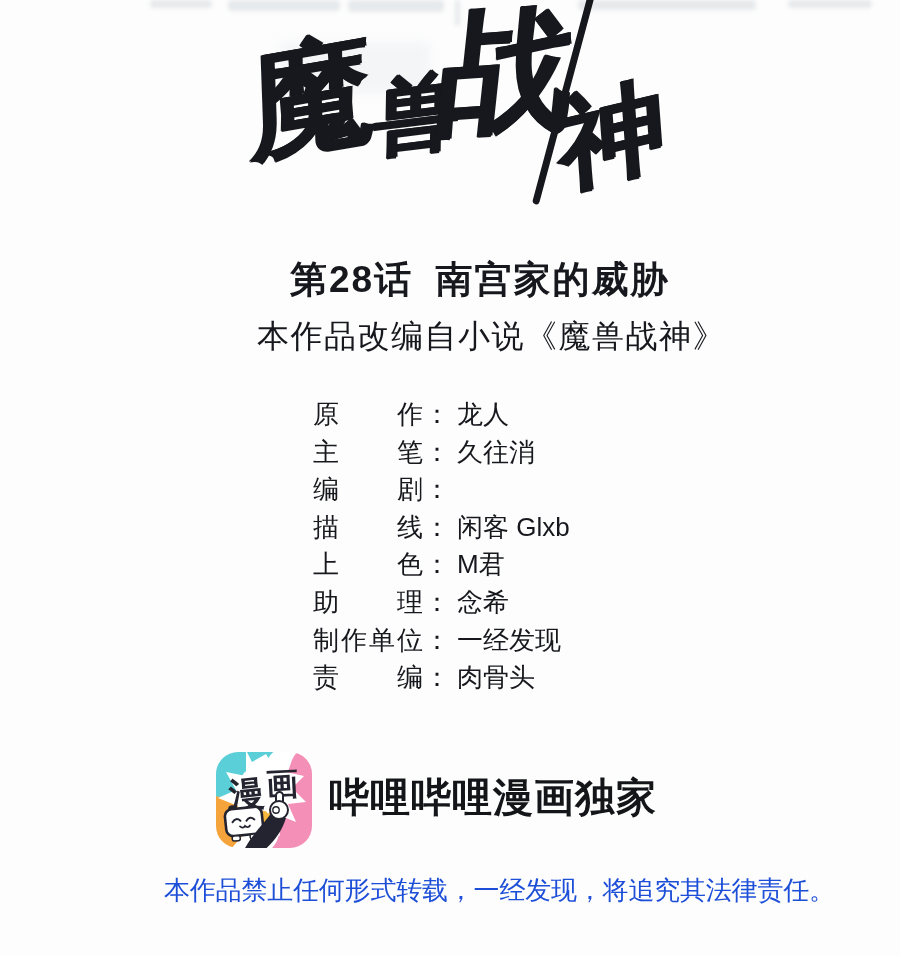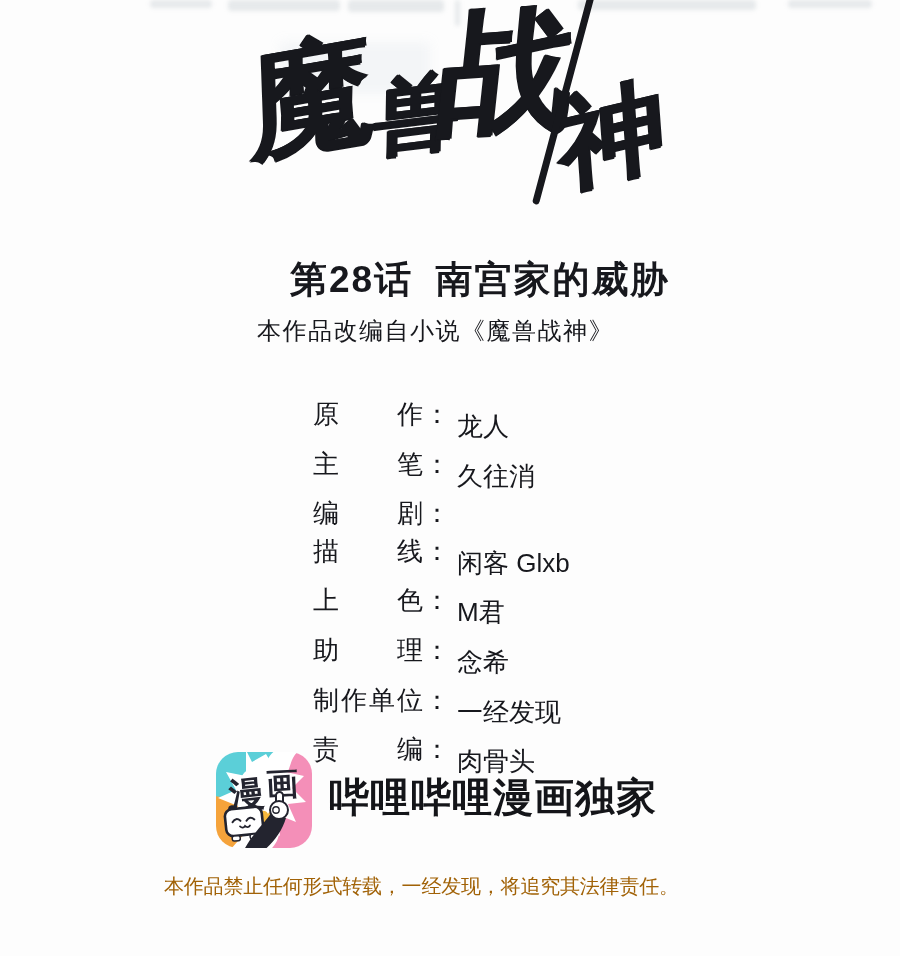--- a/index.html
+++ b/index.html
@@ -44,42 +44,42 @@
     position:absolute;left:560px;top:-10px;width:7px;height:218px;
     background:var(--ink);border-radius:4px;transform:rotate(15deg);
   }
 
   .chapter-heading{
     position:absolute;left:278px;top:243px;
     font-size:37px;font-weight:bold;letter-spacing:2px;word-spacing:10px;
   }
   .adaptation-note{
     position:absolute;left:257px;top:315px;
-    font-size:24px;letter-spacing:1.5px;
+    font-size:32px;letter-spacing:1.5px;
   }
 
   
   .credits{position:absolute;left:313px;top:396px;font-size:26px;}
   .credit-row{display:flex;align-items:flex-start;line-height:37.6px;}
   .credit-label{display:inline-flex;justify-content:space-between;width:110px;flex:none;}
   .credit-colon{flex:none;margin-left:1px;}
-  .credit-values{margin-left:7px;margin-top:12px;}
+  .credit-values{margin-left:7px;}
 
   
   .publisher-logo{position:absolute;left:216px;top:752px;width:96px;height:96px;}
   .exclusive{
     position:absolute;left:329px;top:770px;
     font-size:40px;font-weight:900;letter-spacing:1px;
     font-family:"Liberation Serif", serif;
     color:#141519;
   }
 
   .disclaimer{
     position:absolute;left:164px;top:873px;
-    font-size:20px;letter-spacing:-0.2px;color:#a16207;
+    font-size:26px;letter-spacing:-0.2px;color:#1d4ed8;
   }
 
   .ink-stroke{stroke:var(--logo-ink);}
   .logo-glyph{font-family:"Liberation Sans", sans-serif;font-weight:900;}
 </style>
 </head>
 <body>
 
 <div class="page">
 

